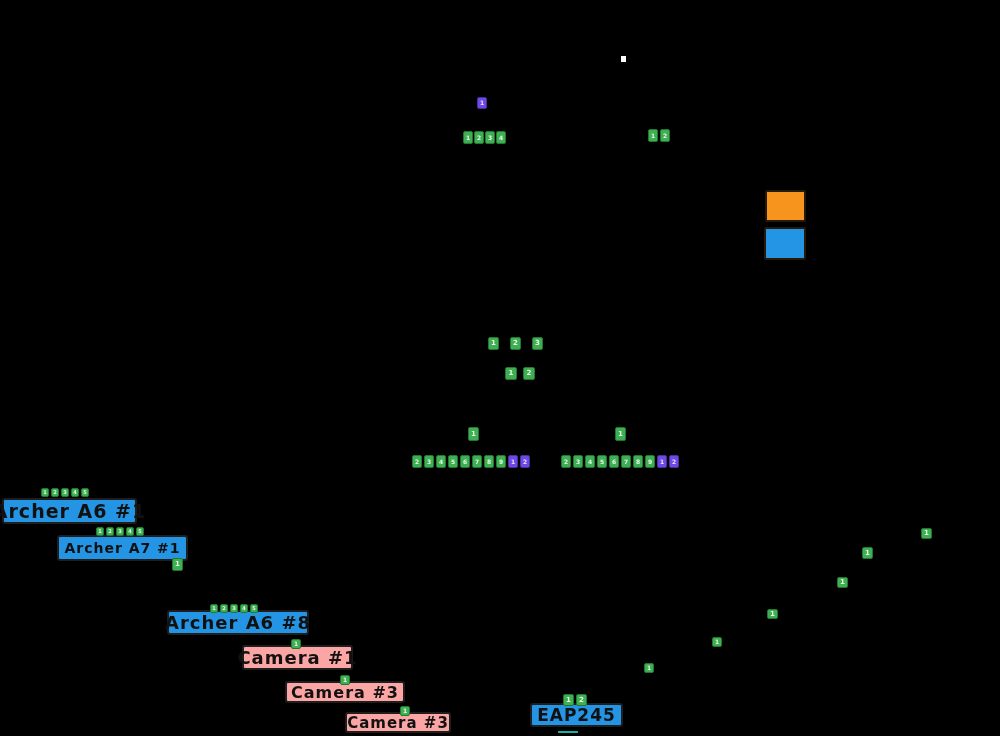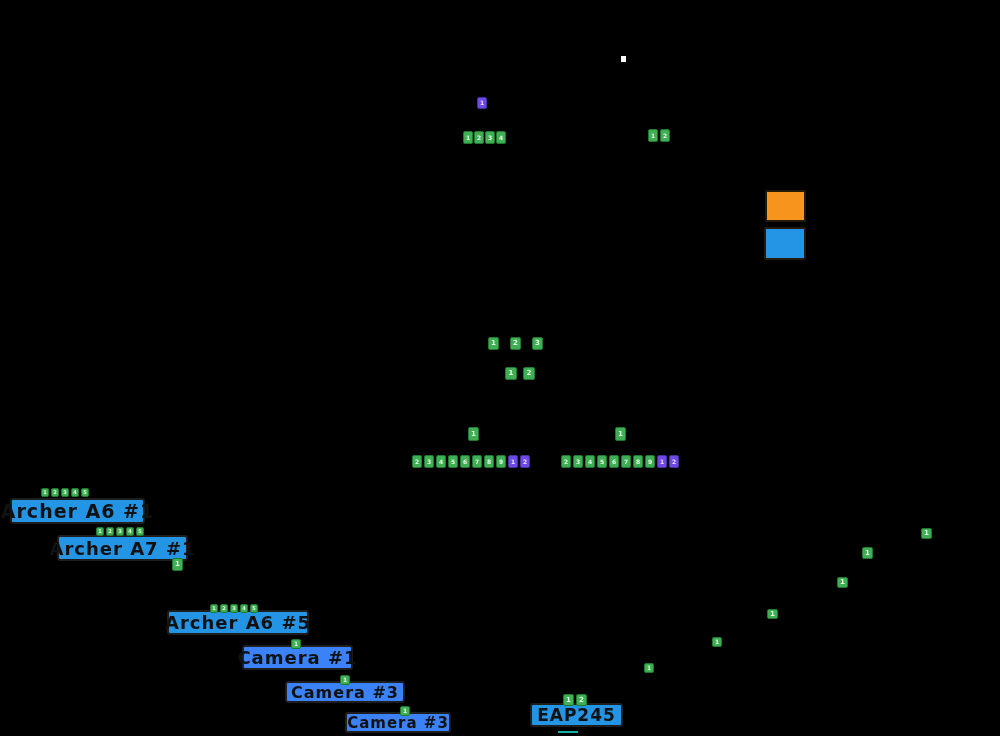--- a/index.html
+++ b/index.html
@@ -14,36 +14,36 @@
     font-weight:bold;line-height:1;
   }
   .port.g{background:#3fae54;border:1px solid #1f7a2e;color:#e6fae4;}
   .port.p{background:#7048e8;border:1px solid #45309c;color:#ede7ff;}
   .dlabel{
     position:absolute;box-sizing:border-box;border:2px solid #1e1e1e;border-radius:3px;
     display:flex;align-items:center;justify-content:center;
     color:#111;font-weight:bold;letter-spacing:1px;white-space:nowrap;
   }
   .dlabel.blue{background:#2494e4;}
-  .dlabel.orange{background:#3b82f6;}
+  .dlabel.orange{background:#fca5a5;}
   .swatch{position:absolute;box-sizing:border-box;border:2px solid #241a07;border-radius:2px;}
   #white-marker{position:absolute;}
   #teal-dash{position:absolute;}
 </style>
 </head>
 <body>
 
 <div id="canvas">
   <div id="legend-orange" class="swatch" style="left: 765px; top: 190px; width: 41px; height: 32px; background: rgb(247, 148, 29);"></div>
   <div id="legend-blue" class="swatch" style="left: 764px; top: 227px; width: 42px; height: 33px; background: rgb(36, 148, 228);"></div>
   <div id="white-marker" style="left: 621px; top: 56px; width: 5px; height: 6px; background: rgb(255, 255, 255);"></div>
   <div id="teal-dash" style="left: 558px; top: 731px; width: 20px; height: 2px; background: rgb(20, 181, 168);"></div>
-<div class="dlabel blue" style="left: 10px; top: 498px; width: 135px; height: 26px; font-size: 19px;">Archer A6 #1</div>
-    <div class="dlabel blue" style="left: 57px; top: 535px; width: 131px; height: 26px; font-size: 18px;">Archer A7 #1</div>
-    <div class="dlabel blue" style="left: 167px; top: 610px; width: 142px; height: 25px; font-size: 18px;">Archer A6 #5</div>
+<div class="dlabel blue" style="left: 2px; top: 498px; width: 135px; height: 26px; font-size: 19px;">Archer A6 #1</div>
+    <div class="dlabel blue" style="left: 57px; top: 535px; width: 131px; height: 26px; font-size: 14px;">Archer A7 #1</div>
+    <div class="dlabel blue" style="left: 167px; top: 610px; width: 142px; height: 25px; font-size: 18px;">Archer A6 #8</div>
     <div class="dlabel orange" style="left: 242px; top: 645px; width: 111px; height: 25px; font-size: 18px;">Camera #1</div>
     <div class="dlabel orange" style="left: 285px; top: 681px; width: 120px; height: 22px; font-size: 16px;">Camera #3</div>
     <div class="dlabel orange" style="left: 345px; top: 712px; width: 106px; height: 21px; font-size: 15px;">Camera #3</div>
     <div class="dlabel blue" style="left: 530px; top: 703px; width: 93px; height: 24px; font-size: 17px;">EAP245</div>
     <div class="port p" style="left: 477px; top: 97px; width: 10px; height: 12px; font-size: 6px;">1</div>
     <div class="port g" style="left: 463px; top: 131px; width: 10px; height: 13px; font-size: 6px;">1</div>
     <div class="port g" style="left: 474px; top: 131px; width: 10px; height: 13px; font-size: 6px;">2</div>
     <div class="port g" style="left: 485px; top: 131px; width: 10px; height: 13px; font-size: 6px;">3</div>
     <div class="port g" style="left: 496px; top: 131px; width: 10px; height: 13px; font-size: 6px;">4</div>
     <div class="port g" style="left: 648px; top: 129px; width: 10px; height: 13px; font-size: 6px;">1</div>

